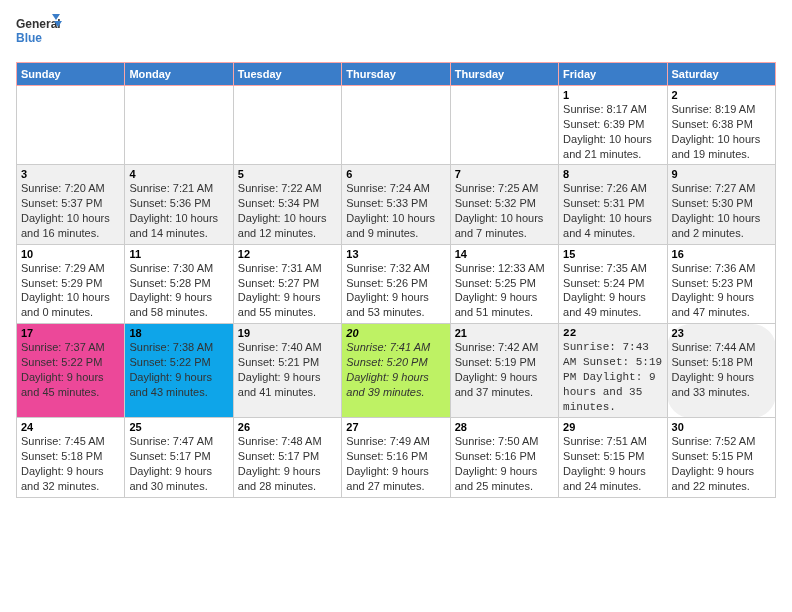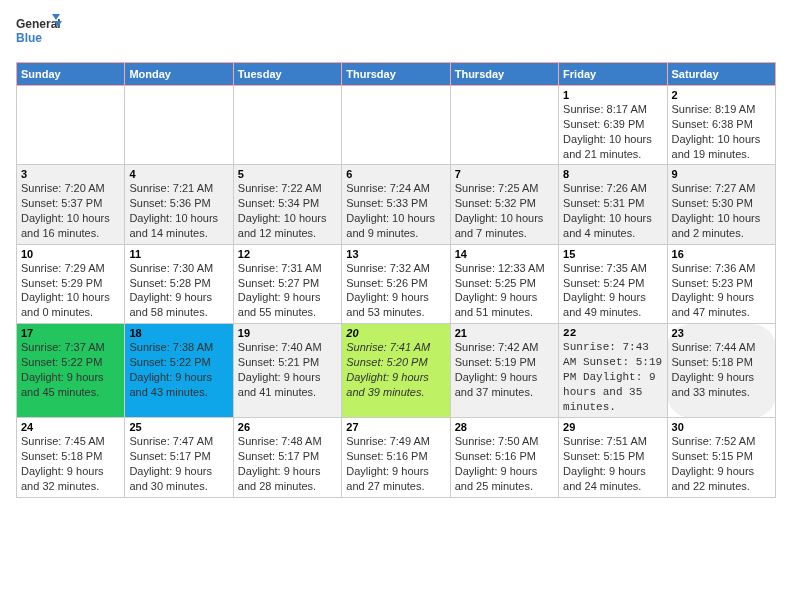--- a/index.html
+++ b/index.html
@@ -211,21 +211,21 @@
 Daylight: 9 hours and 49 minutes.</div>
           </td>
           <td>
             <span class="day-num">16</span>
             <div class="day-info">Sunrise: 7:36 AM
 Sunset: 5:23 PM
 Daylight: 9 hours and 47 minutes.</div>
           </td>
         </tr>
         <tr>
-          <td style="background: #22c55e;">
+          <td style="background: #ec4899;">
             <span class="day-num">17</span>
             <div class="day-info">Sunrise: 7:37 AM
 Sunset: 5:22 PM
 Daylight: 9 hours and 45 minutes.</div>
           </td>
           <td style="background: #0ea5e9; margin-left: 12px;">
             <span class="day-num">18</span>
             <div class="day-info">Sunrise: 7:38 AM
 Sunset: 5:22 PM
 Daylight: 9 hours and 43 minutes.</div>

